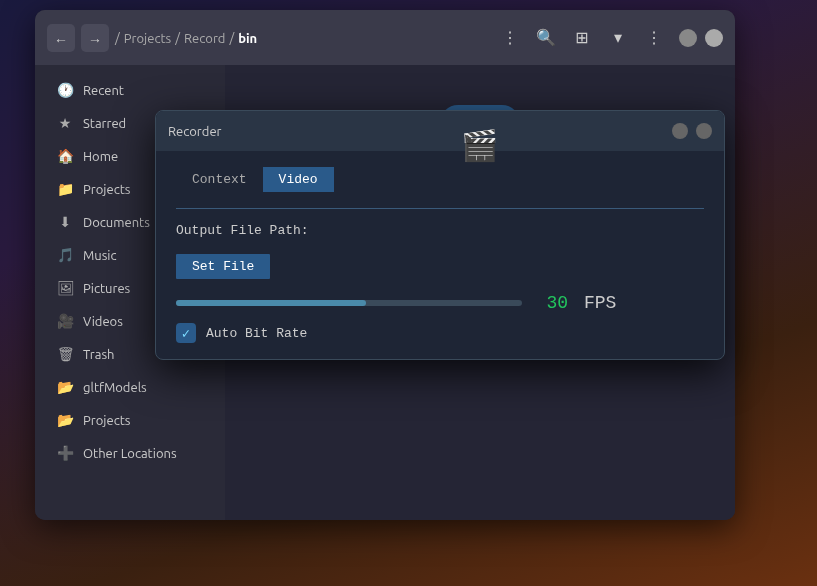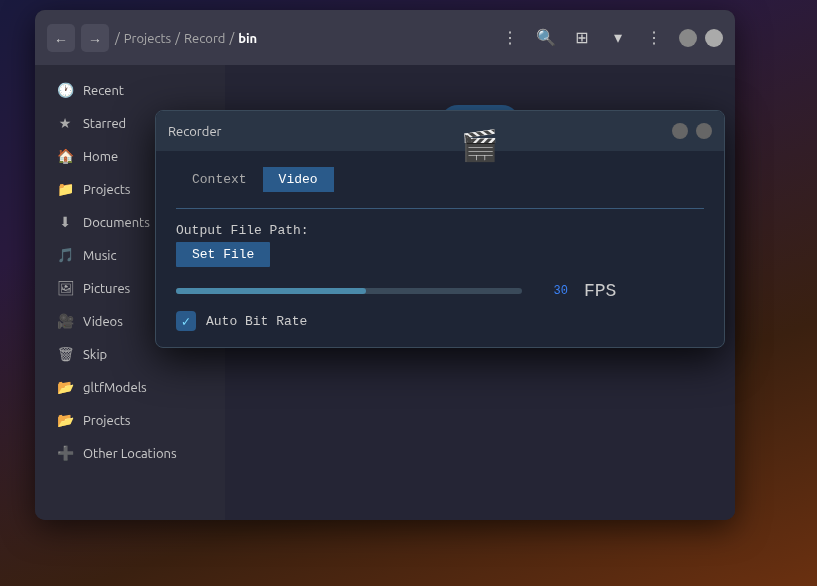--- a/index.html
+++ b/index.html
@@ -262,21 +262,21 @@
     }
 
     .tab-underline {
       height: 1px;
       background: #3a5a7a;
       margin-bottom: 14px;
     }
 
     
     .form-row {
-      margin-bottom: 4px;
+      margin-bottom: 16px;
     }
 
     .form-label {
       color: #ccc;
       font-size: 13px;
       font-family: 'Courier New', monospace;
       margin-bottom: 4px;
     }
 
     .form-path {
@@ -329,22 +329,22 @@
       position: absolute;
       left: 0;
       top: 0;
       height: 100%;
       width: 18%;
       background: #4a8aaa;
       border-radius: 3px;
     }
 
     .slider-value {
-      color: #3b82f6;
-      font-size: 12px;
+      color: #22c55e;
+      font-size: 18px;
       font-family: 'Courier New', monospace;
       width: 30px;
       text-align: right;
       margin-right: 16px;
     }
 
     .slider-label {
       color: #ccc;
       font-size: 18px;
       font-family: 'Courier New', monospace;
@@ -435,21 +435,21 @@
       <div class="sidebar-item">
         <span class="sidebar-icon">🖼</span>
         <span>Pictures</span>
       </div>
       <div class="sidebar-item">
         <span class="sidebar-icon">🎥</span>
         <span>Videos</span>
       </div>
       <div class="sidebar-item">
         <span class="sidebar-icon">🗑</span>
-        <span>Skip</span>
+        <span>Trash</span>
       </div>
       <div class="sidebar-item">
         <span class="sidebar-icon">📂</span>
         <span>gltfModels</span>
       </div>
       <div class="sidebar-item">
         <span class="sidebar-icon">📂</span>
         <span>Projects</span>
       </div>
       <div class="sidebar-item">

